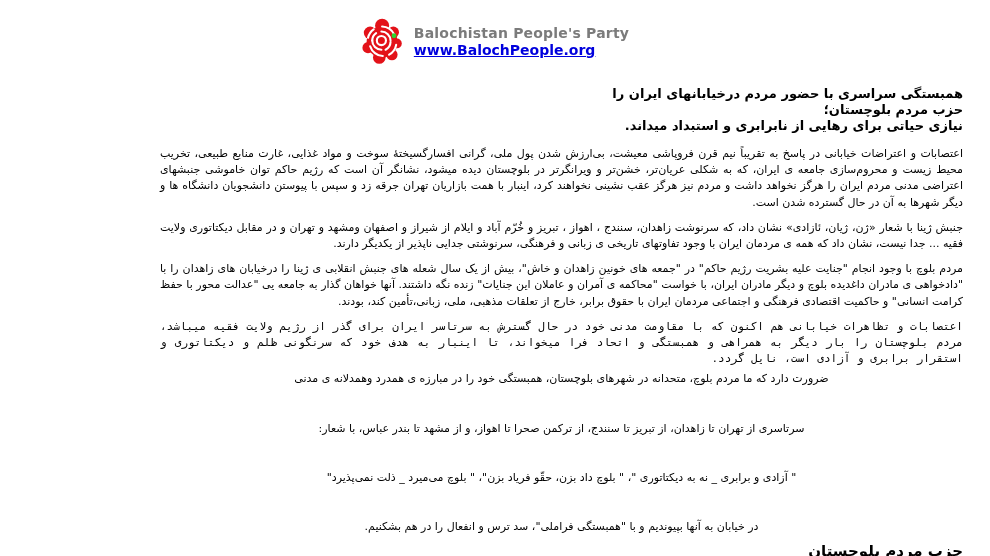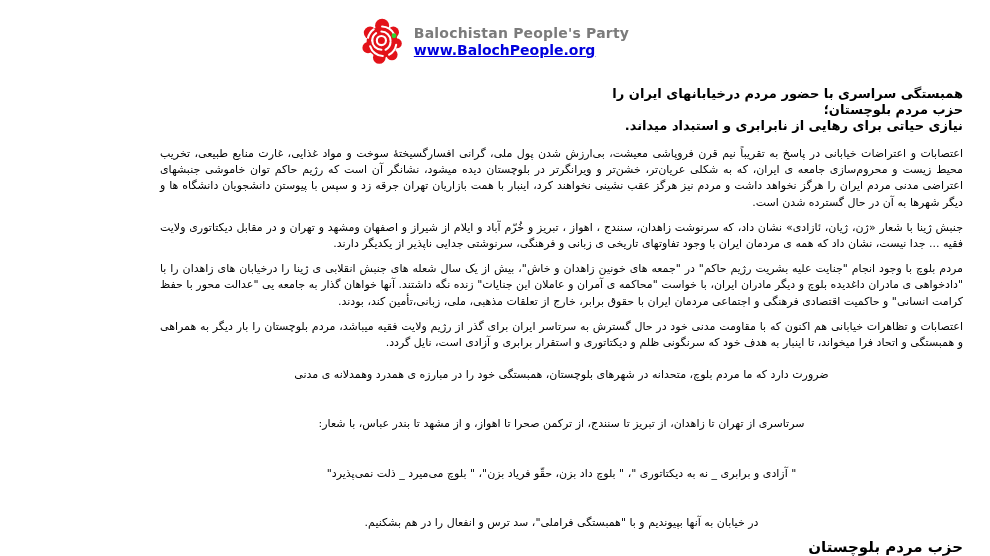--- a/index.html
+++ b/index.html
@@ -63,21 +63,22 @@
     direction: rtl;
     margin: 12px 27px 0 160px;
     font-size: 11px;
     line-height: 16.2px;
   }
   .body-text p {
     margin: 0 0 9px 0;
     text-align: justify;
   }
   .body-text p:last-of-type {
-    margin-bottom: 16px;
+    margin-bottom: 4px;
+    font-family: Liberation Mono, monospace;
   }
   .cta-line {
     text-align: center;
     margin: 0;
   }
   .cta-line.center {
     text-align: center;
     margin-top: 33px;
   }
   

